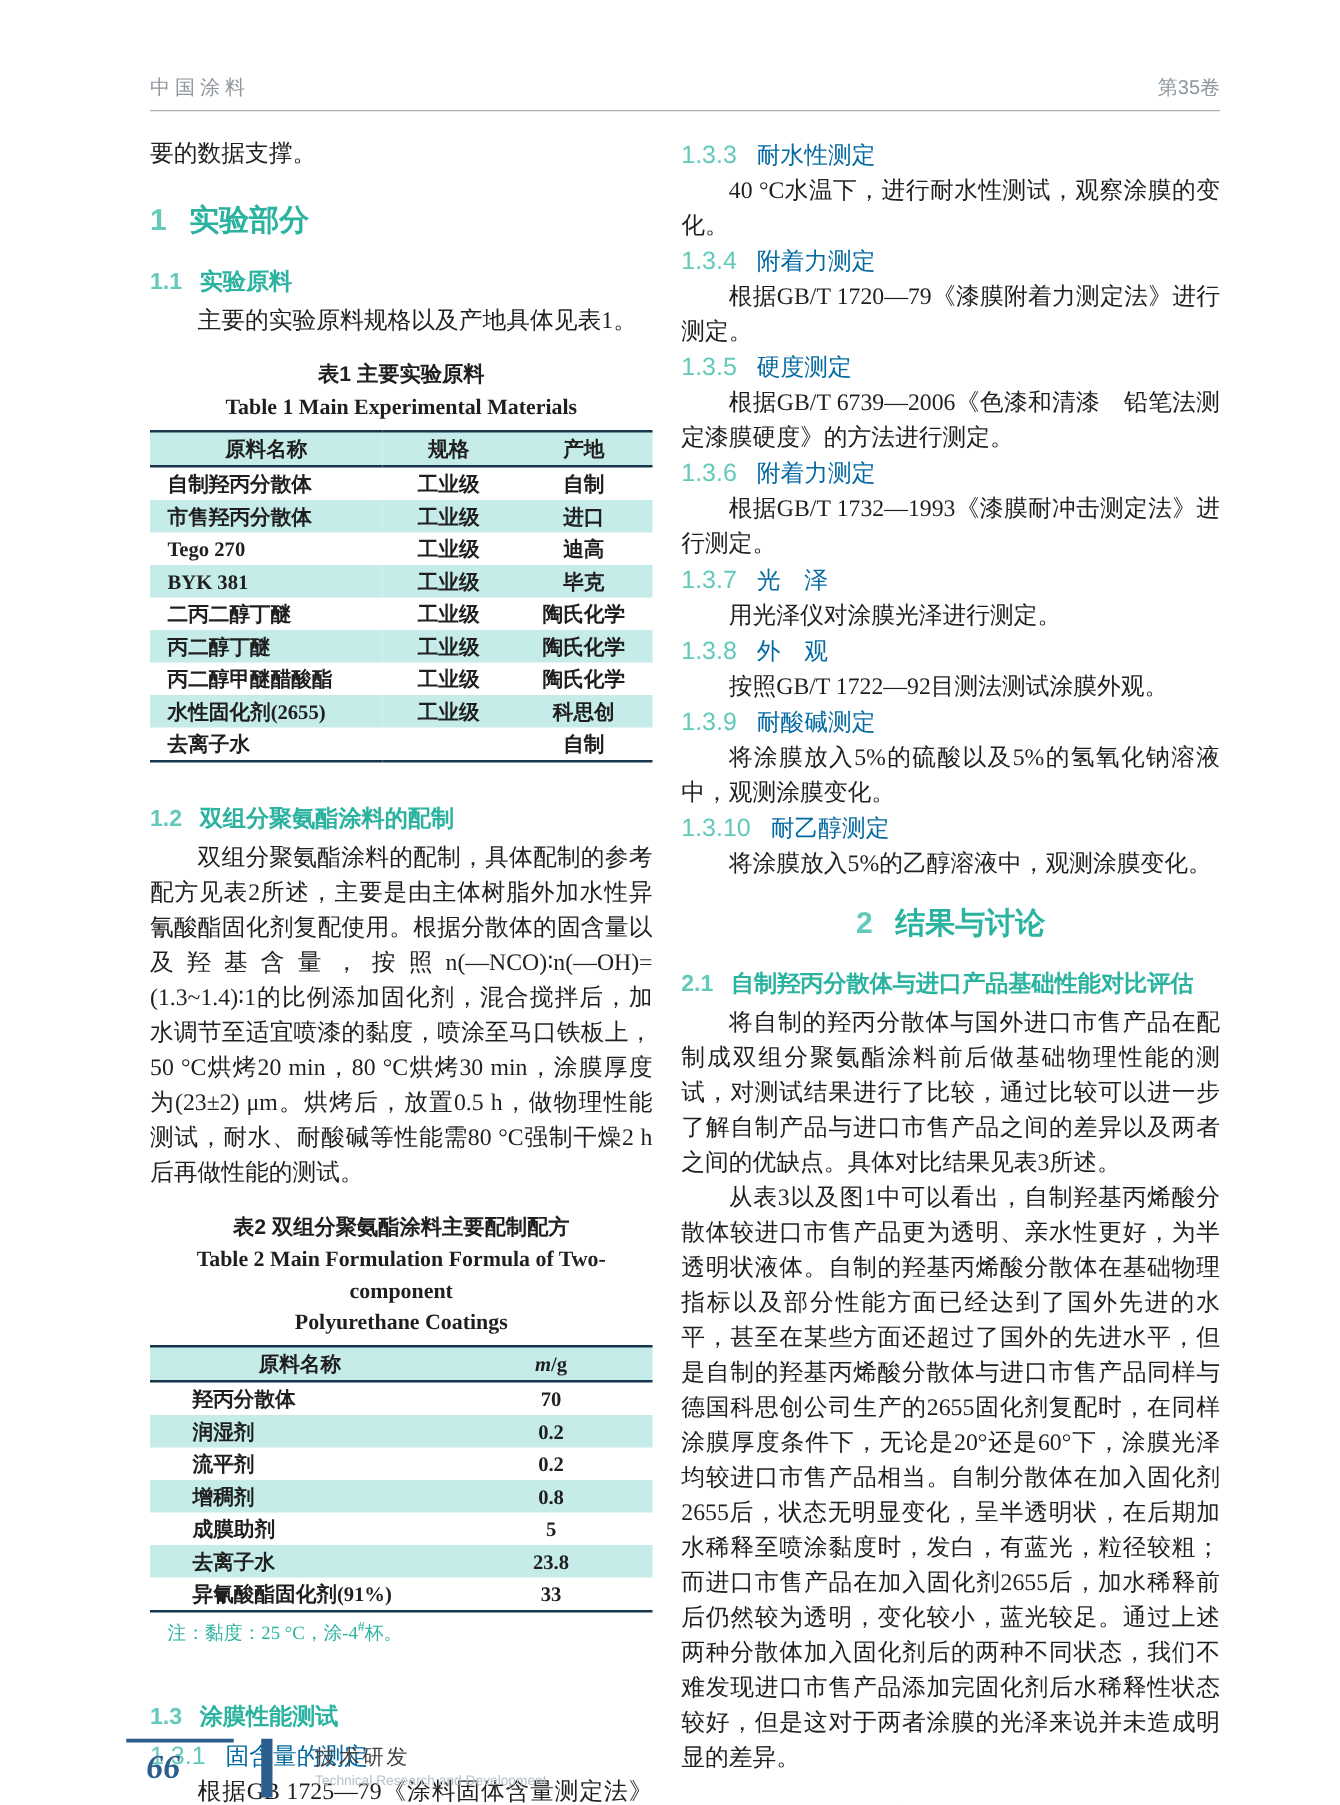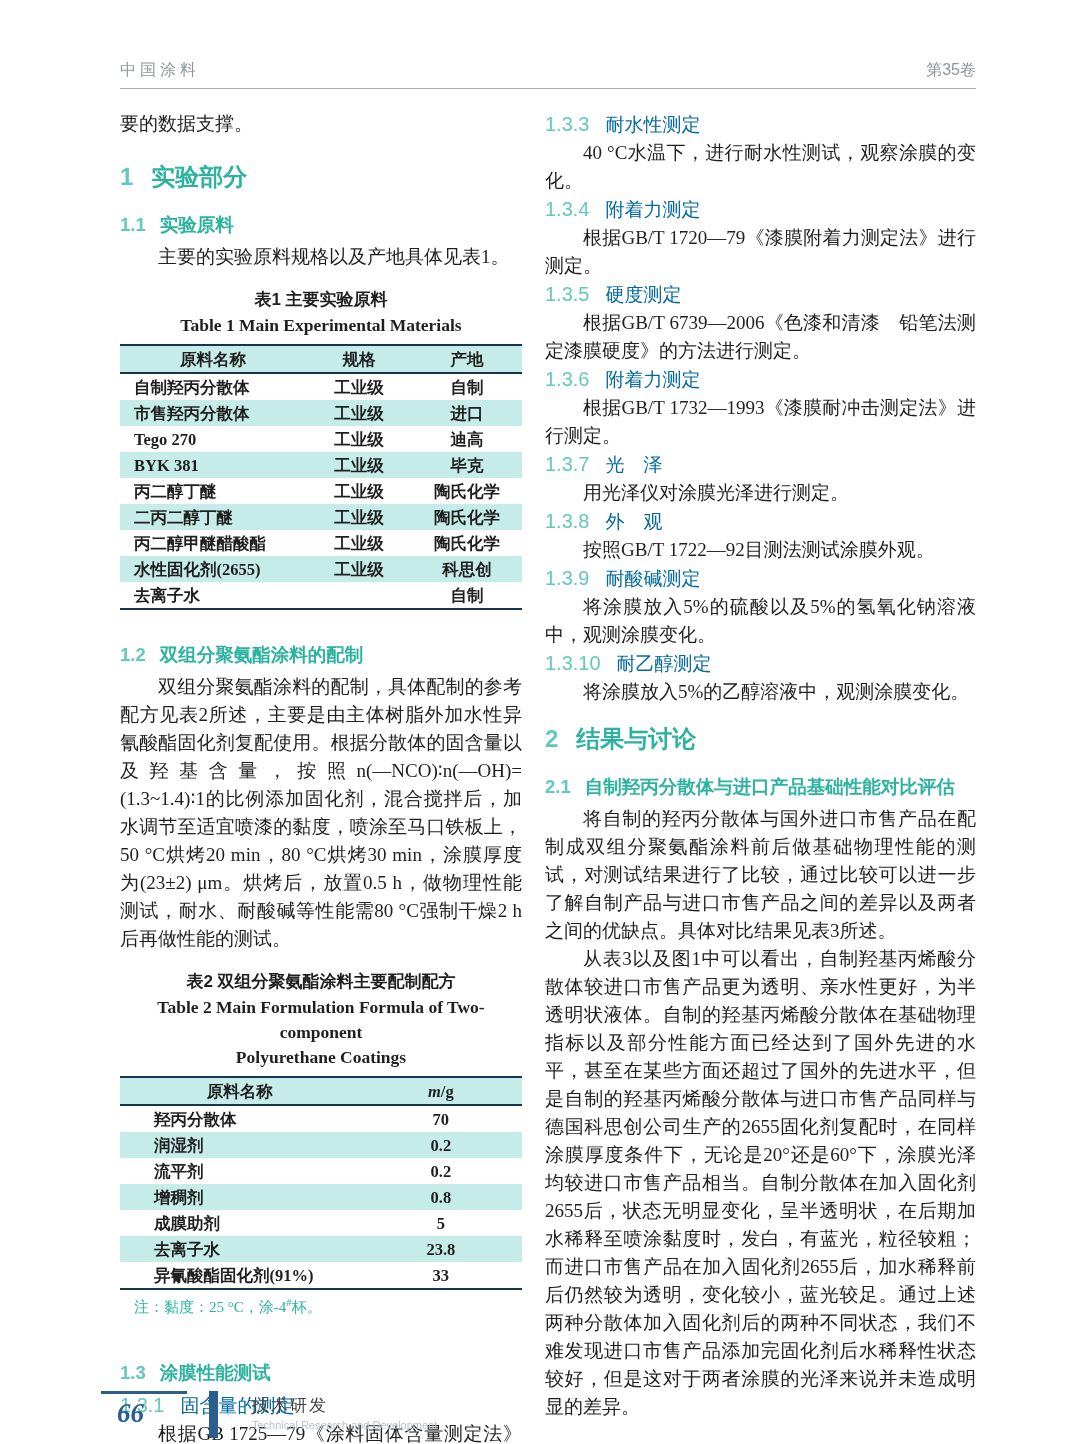--- a/index.html
+++ b/index.html
@@ -157,26 +157,26 @@
             <td class="c1">Tego 270</td>
             <td class="c2">工业级</td>
             <td class="c3">迪高</td>
           </tr>
         <tr>
             <td class="c1">BYK 381</td>
             <td class="c2">工业级</td>
             <td class="c3">毕克</td>
           </tr>
         <tr>
+            <td class="c1">二丙二醇丁醚</td>
+            <td class="c2">工业级</td>
+            <td class="c3">陶氏化学</td>
+          </tr>
+        <tr>
             <td class="c1">丙二醇丁醚</td>
-            <td class="c2">工业级</td>
-            <td class="c3">陶氏化学</td>
-          </tr>
-        <tr>
-            <td class="c1">二丙二醇丁醚</td>
             <td class="c2">工业级</td>
             <td class="c3">陶氏化学</td>
           </tr>
         <tr>
             <td class="c1">丙二醇甲醚醋酸酯</td>
             <td class="c2">工业级</td>
             <td class="c3">陶氏化学</td>
           </tr>
         <tr>
             <td class="c1">水性固化剂(2655)</td>
@@ -292,21 +292,21 @@
     <div class="sub-head">
       <span class="num">1.3.9</span><span class="ttl">耐酸碱测定</span>
     </div>
     <p>将涂膜放入5%的硫酸以及5%的氢氧化钠溶液中，观测涂膜变化。</p>
 
     <div class="sub-head">
       <span class="num">1.3.10</span><span class="ttl">耐乙醇测定</span>
     </div>
     <p>将涂膜放入5%的乙醇溶液中，观测涂膜变化。</p>
 
-    <div class="h1" style="margin-top:18px;">
+    <div class="h1" style="margin-top:18px;text-align:center;">
       <span class="num">2</span><span>结果与讨论</span>
     </div>
 
     <div class="h2">
       <span class="num">2.1</span><span>自制羟丙分散体与进口产品基础性能对比评估</span>
     </div>
     <p>将自制的羟丙分散体与国外进口市售产品在配制成双组分聚氨酯涂料前后做基础物理性能的测试，对测试结果进行了比较，通过比较可以进一步了解自制产品与进口市售产品之间的差异以及两者之间的优缺点。具体对比结果见表3所述。</p>
     <p>从表3以及图1中可以看出，自制羟基丙烯酸分散体较进口市售产品更为透明、亲水性更好，为半透明状液体。自制的羟基丙烯酸分散体在基础物理指标以及部分性能方面已经达到了国外先进的水平，甚至在某些方面还超过了国外的先进水平，但是自制的羟基丙烯酸分散体与进口市售产品同样与德国科思创公司生产的2655固化剂复配时，在同样涂膜厚度条件下，无论是20°还是60°下，涂膜光泽均较进口市售产品相当。自制分散体在加入固化剂2655后，状态无明显变化，呈半透明状，在后期加水稀释至喷涂黏度时，发白，有蓝光，粒径较粗；而进口市售产品在加入固化剂2655后，加水稀释前后仍然较为透明，变化较小，蓝光较足。通过上述两种分散体加入固化剂后的两种不同状态，我们不难发现进口市售产品添加完固化剂后水稀释性状态较好，但是这对于两者涂膜的光泽来说并未造成明显的差异。</p>
 
     <div class="h2">

